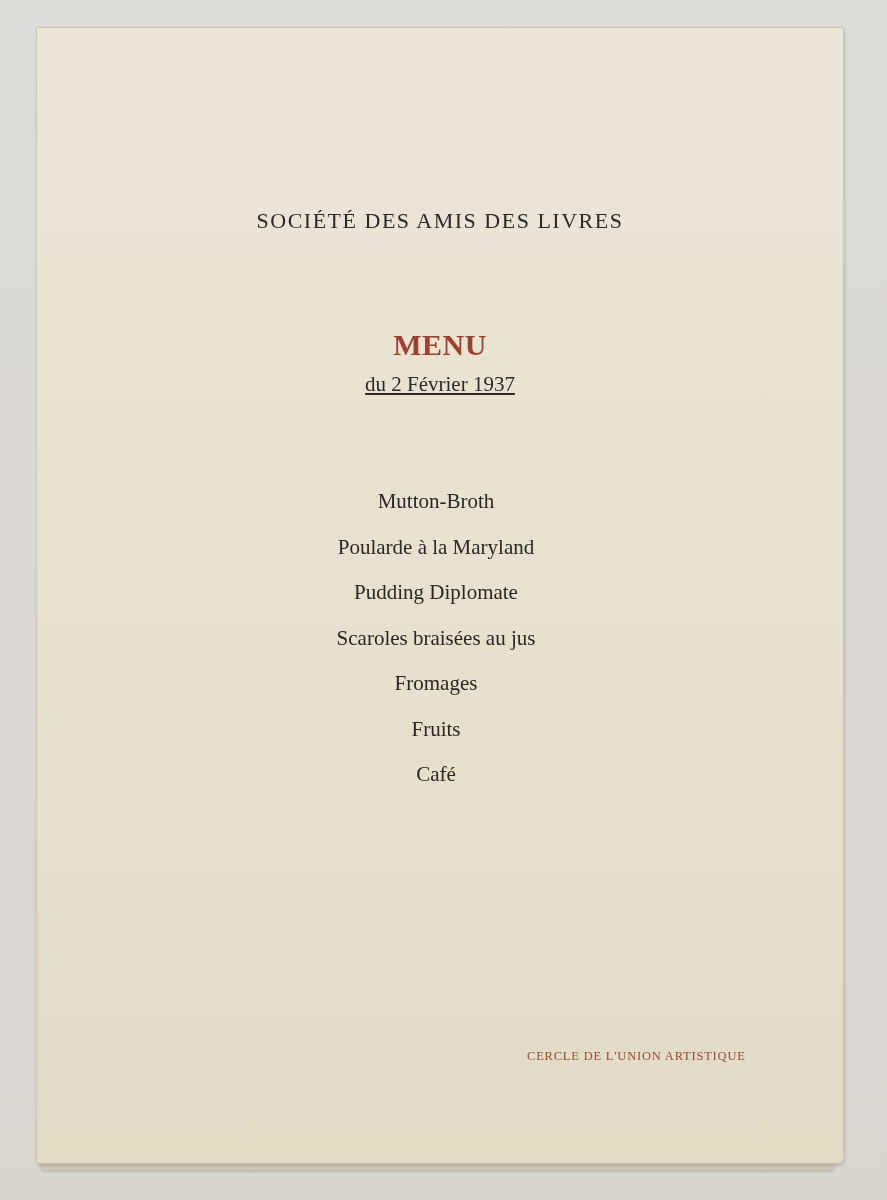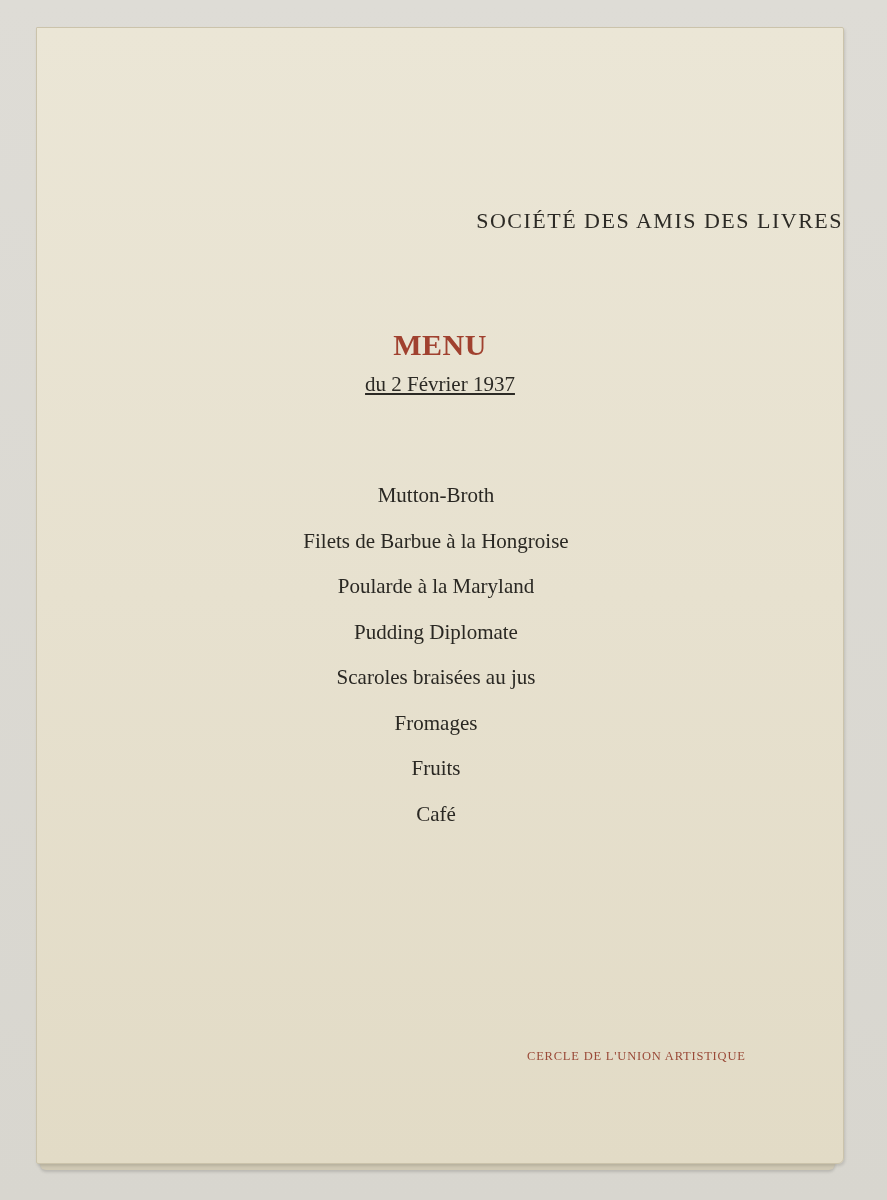--- a/index.html
+++ b/index.html
@@ -25,21 +25,21 @@
     position: absolute;
     left: 36px; top: 27px;
     width: 806px; height: 1135px;
     background: linear-gradient(180deg, #ebe6d6 0%, #e7e1cf 50%, #e2dbc6 100%);
     border: 1px solid #cbc3ab;
     box-shadow: 1px 2px 3px rgba(0,0,0,0.12);
     border-radius: 1px 2px 6px 2px;
   }
   .header {
     position: absolute; left: 0; right: 0; top: 180px;
-    text-align: right;
+    text-align: center;
     font-size: 22px;
     letter-spacing: 1.5px;
     color: #2c2a25;
   }
   .title {
     position: absolute; left: 0; right: 0; top: 300px;
     text-align: center;
     font-size: 30px;
     font-weight: bold;
     color: #a0412f;
@@ -48,21 +48,21 @@
   .date {
     position: absolute; left: 0; right: 0; top: 344px;
     text-align: center;
     font-size: 21px;
     color: #2c2a25;
     text-decoration: underline;
   }
   .courses {
     position: absolute; left: 0; right: 8px; top: 452px;
     text-align: center;
-    margin: 2px; padding: 0; list-style: none;
+    margin: 8px; padding: 0; list-style: none;
   }
   .courses li {
     font-size: 21px;
     color: #2a2823;
     height: 45.5px;
     line-height: 26px;
   }
   .footer {
     position: absolute; left: 490px; top: 974px;
     font-size: 12.5px;
@@ -77,21 +77,20 @@
 <div class="backdrop"></div>
 <div class="page-under"></div>
 
 <div class="page">
   <div class="header">SOCIÉTÉ DES AMIS DES LIVRES</div>
   <div class="title">MENU</div>
   <div class="date">du 2 Février 1937</div>
 
   <ul class="courses">
     <li>Mutton-Broth</li>
-    <li>Filets de Barbue à la Hongroise</li>
     <li>Poularde à la Maryland</li>
     <li>Pudding Diplomate</li>
     <li>Scaroles braisées au jus</li>
     <li>Fromages</li>
     <li>Fruits</li>
     <li>Café</li>
   </ul>
 
   <div class="footer">CERCLE DE L'UNION ARTISTIQUE</div>
 </div>

